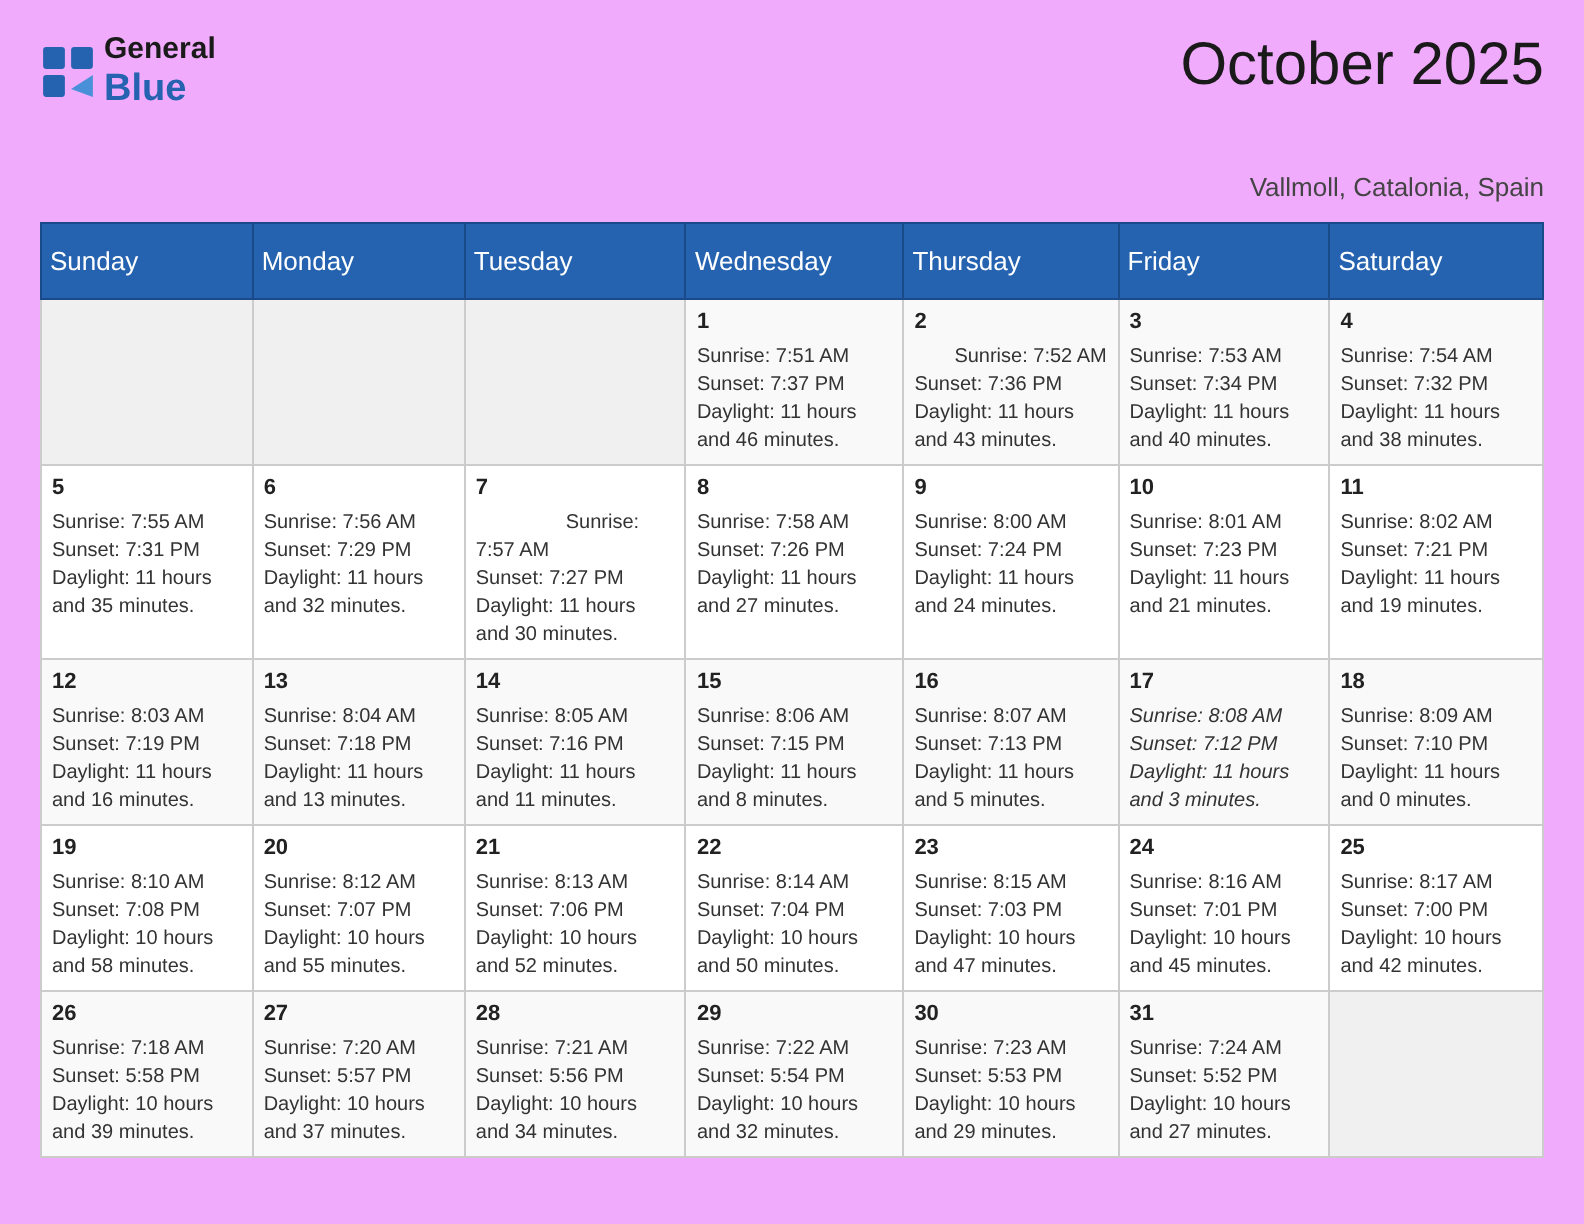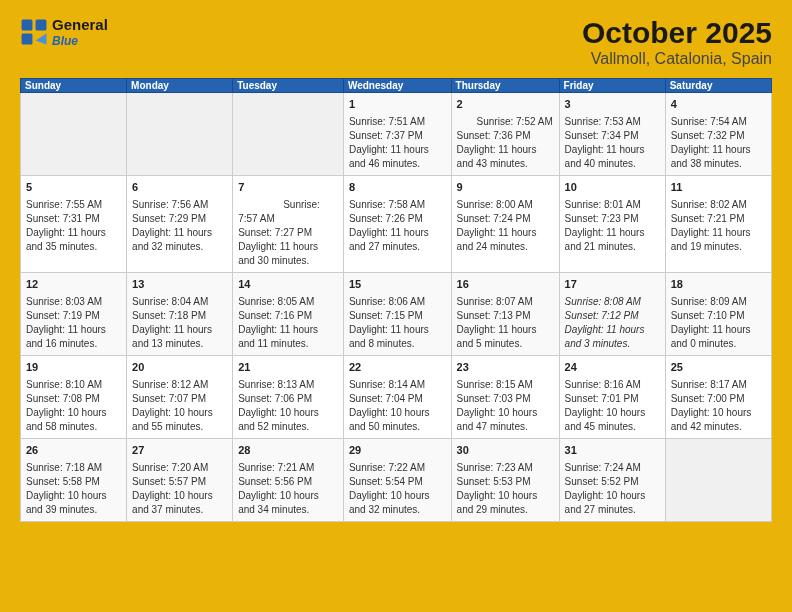--- a/index.html
+++ b/index.html
@@ -7,21 +7,21 @@
       font-family: Arial, sans-serif;
       background: #fff;
       width: 792px;
       height: 612px;
       overflow: hidden;
     }
     .page {
       width: 792px;
       height: 612px;
       padding: 16px 20px 10px 20px;
-      background: #eab308;
+      background: #f0abfc;
     }
     .header {
       display: flex;
       justify-content: space-between;
       align-items: flex-start;
       margin-bottom: 10px;
     }
     .logo {
       display: flex;
       align-items: center;
@@ -30,38 +30,39 @@
     .logo-icon {
       width: 28px;
       height: 28px;
     }
     .title-block {
       text-align: right;
     }
     .month-title {
       font-size: 30px;
       color: #1a1a1a;
-      font-weight: bold;
+      font-weight: normal;
     }
     .location {
-      font-size: 16px;
+      font-size: 13px;
       color: #444;
+      margin-top: 36px;
     }
     .calendar {
       width: 100%;
       border-collapse: collapse;
       font-size: 9.5px;
     }
     .calendar thead tr th {
       background: #2563b0;
       color: #fff;
-      padding: 1px 4px;
+      padding: 11px 4px;
       text-align: left;
-      font-size: 10px;
-      font-weight: 700;
+      font-size: 13px;
+      font-weight: 400;
       border: 1px solid #1a4a8a;
     }
     .calendar tbody tr td {
       border: 1px solid #ccc;
       vertical-align: top;
       padding: 4px 5px;
       width: 113px;
       height: 82px;
       background: #fff;
       color: #222;
@@ -95,21 +96,21 @@
   <div class="header">
     <div class="logo">
       <svg class="logo-icon" viewBox="0 0 36 36">
         <rect x="2" y="2" width="14" height="14" rx="2" fill="#2563b0"></rect>
         <rect x="20" y="2" width="14" height="14" rx="2" fill="#2563b0"></rect>
         <rect x="2" y="20" width="14" height="14" rx="2" fill="#2563b0"></rect>
         <polygon points="20,29 34,20 34,34" fill="#4a90d9"></polygon>
       </svg>
       <div style="line-height:1.2;">
         <div style="font-size:15px;font-weight:bold;color:#1a1a1a;">General</div>
-        <div style="font-size:12px;font-weight:bold;color:#2563b0;font-style:italic;">Blue</div>
+        <div style="font-size:19px;font-weight:bold;color:#2563b0;">Blue</div>
       </div>
     </div>
     <div class="title-block">
       <div class="month-title">October 2025</div>
       <div class="location">Vallmoll, Catalonia, Spain</div>
     </div>
   </div>
 
   <table class="calendar">
     <thead>

